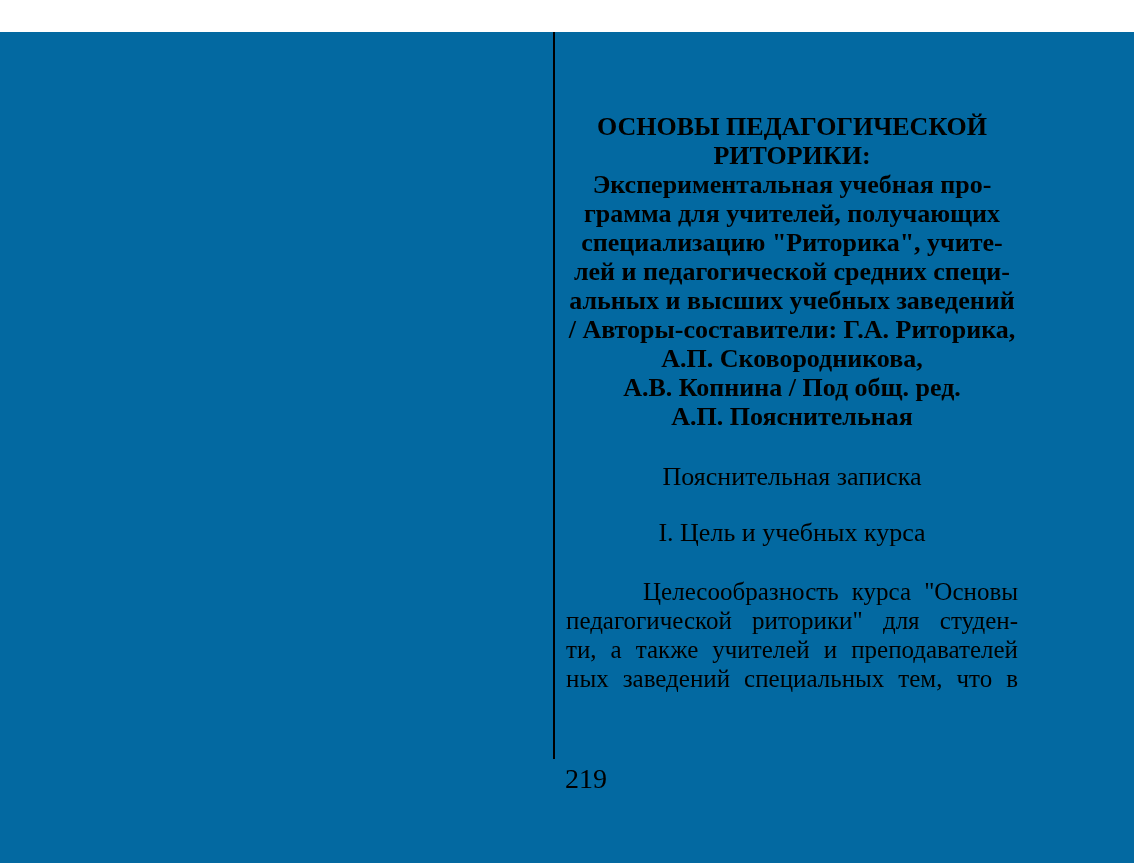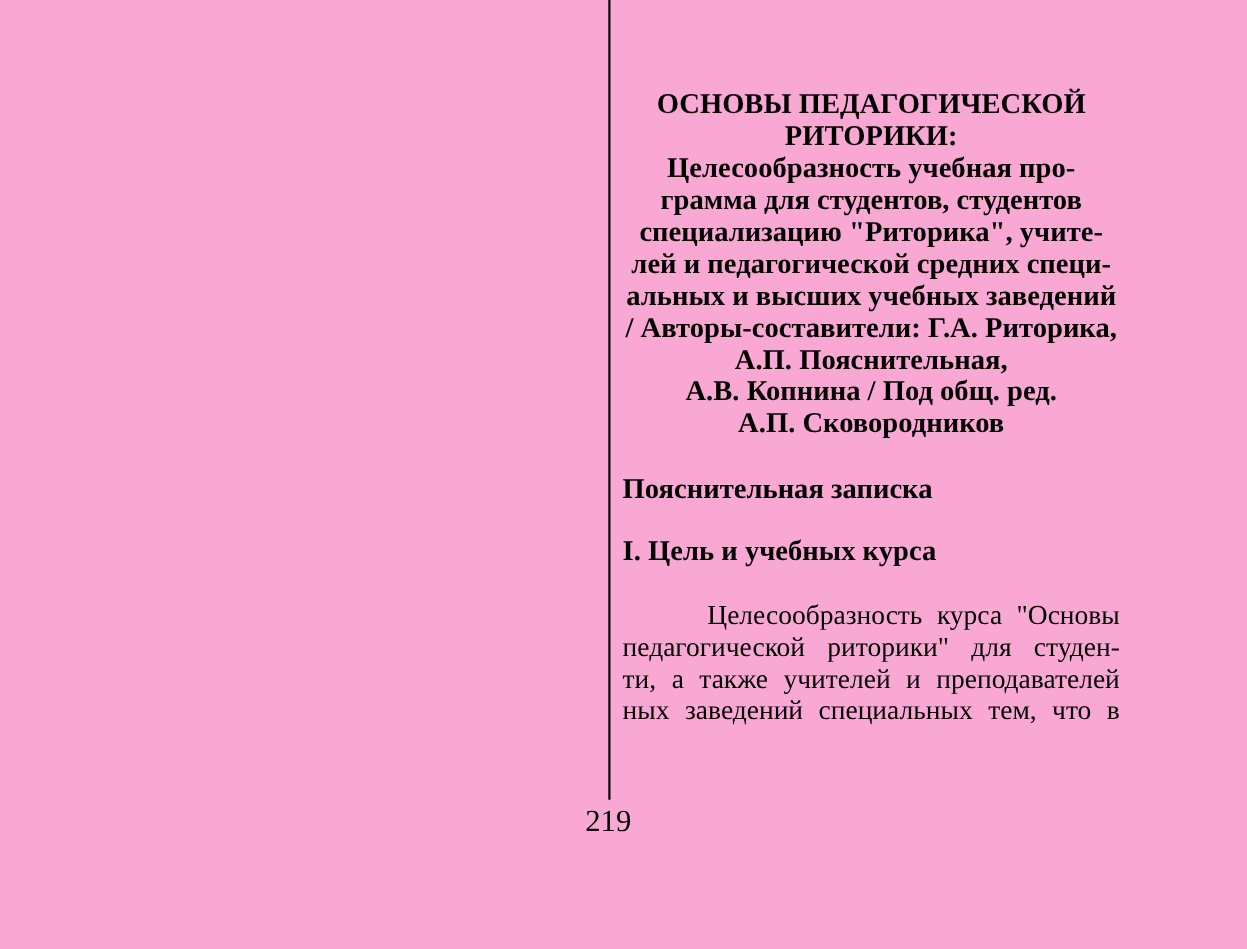--- a/index.html
+++ b/index.html
@@ -11,21 +11,22 @@
     height: 863px;
     background: #ffffff;
     color: #000000;
     font-family: "Liberation Serif", "DejaVu Serif", serif;
     position: relative;
     overflow: hidden;
   }
   .scan-page {
     position: absolute;
     inset: 0;
-    background: #f9a8d4;
+    background: #0369a1;
+    margin-top: 32px;
   }
   .divider-line {
     position: absolute;
     left: 553px;
     top: 0;
     width: 2px;
     height: 727px;
     background: #000000;
   }
   .text-column {
@@ -37,21 +38,22 @@
   .title-line {
     font-size: 26px;
     line-height: 29px;
     font-weight: bold;
     text-align: center;
     white-space: nowrap;
   }
   .heading {
     font-size: 26px;
     line-height: 29px;
-    font-weight: bold;
+    font-weight: normal;
+    text-align: center;
     white-space: nowrap;
   }
   .heading-explanatory {
     margin-top: 31px;
   }
   .heading-goal {
     margin-top: 27px;
   }
   .paragraph {
     margin-top: 30px;
@@ -60,48 +62,48 @@
     font-size: 25px;
     line-height: 29px;
     text-align: justify;
     text-align-last: justify;
   }
   .body-line.first {
     text-indent: 77px;
   }
   .page-number {
     position: absolute;
-    left: 553px;
+    left: 586px;
     top: 731px;
     transform: translateX(-50%);
     font-size: 28px;
     line-height: 32px;
   }
 </style>
 </head>
 <body>
 
 <div class="scan-page">
 
   <div class="divider-line"></div>
 
   <div class="text-column">
 
     <div>
       <div class="title-line">ОСНОВЫ ПЕДАГОГИЧЕСКОЙ</div>
       <div class="title-line">РИТОРИКИ:</div>
-      <div class="title-line">Целесообразность учебная про-</div>
-      <div class="title-line">грамма для студентов, студентов</div>
+      <div class="title-line">Экспериментальная учебная про-</div>
+      <div class="title-line">грамма для учителей, получающих</div>
       <div class="title-line">специализацию "Риторика", учите-</div>
       <div class="title-line">лей и педагогической средних специ-</div>
       <div class="title-line">альных и высших учебных заведений</div>
       <div class="title-line">/ Авторы-составители: Г.А. Риторика,</div>
-      <div class="title-line">А.П. Пояснительная,</div>
+      <div class="title-line">А.П. Сковородникова,</div>
       <div class="title-line">А.В. Копнина / Под общ. ред.</div>
-      <div class="title-line">А.П. Сковородников</div>
+      <div class="title-line">А.П. Пояснительная</div>
     </div>
 
     <div class="heading heading-explanatory">Пояснительная записка</div>
 
     <div class="heading heading-goal">I. Цель и учебных курса</div>
 
     <div class="paragraph">
       <div class="body-line first">Целесообразность курса "Основы</div>
       <div class="body-line">педагогической риторики" для студен-</div>
       <div class="body-line">ти, а также учителей и преподавателей</div>

